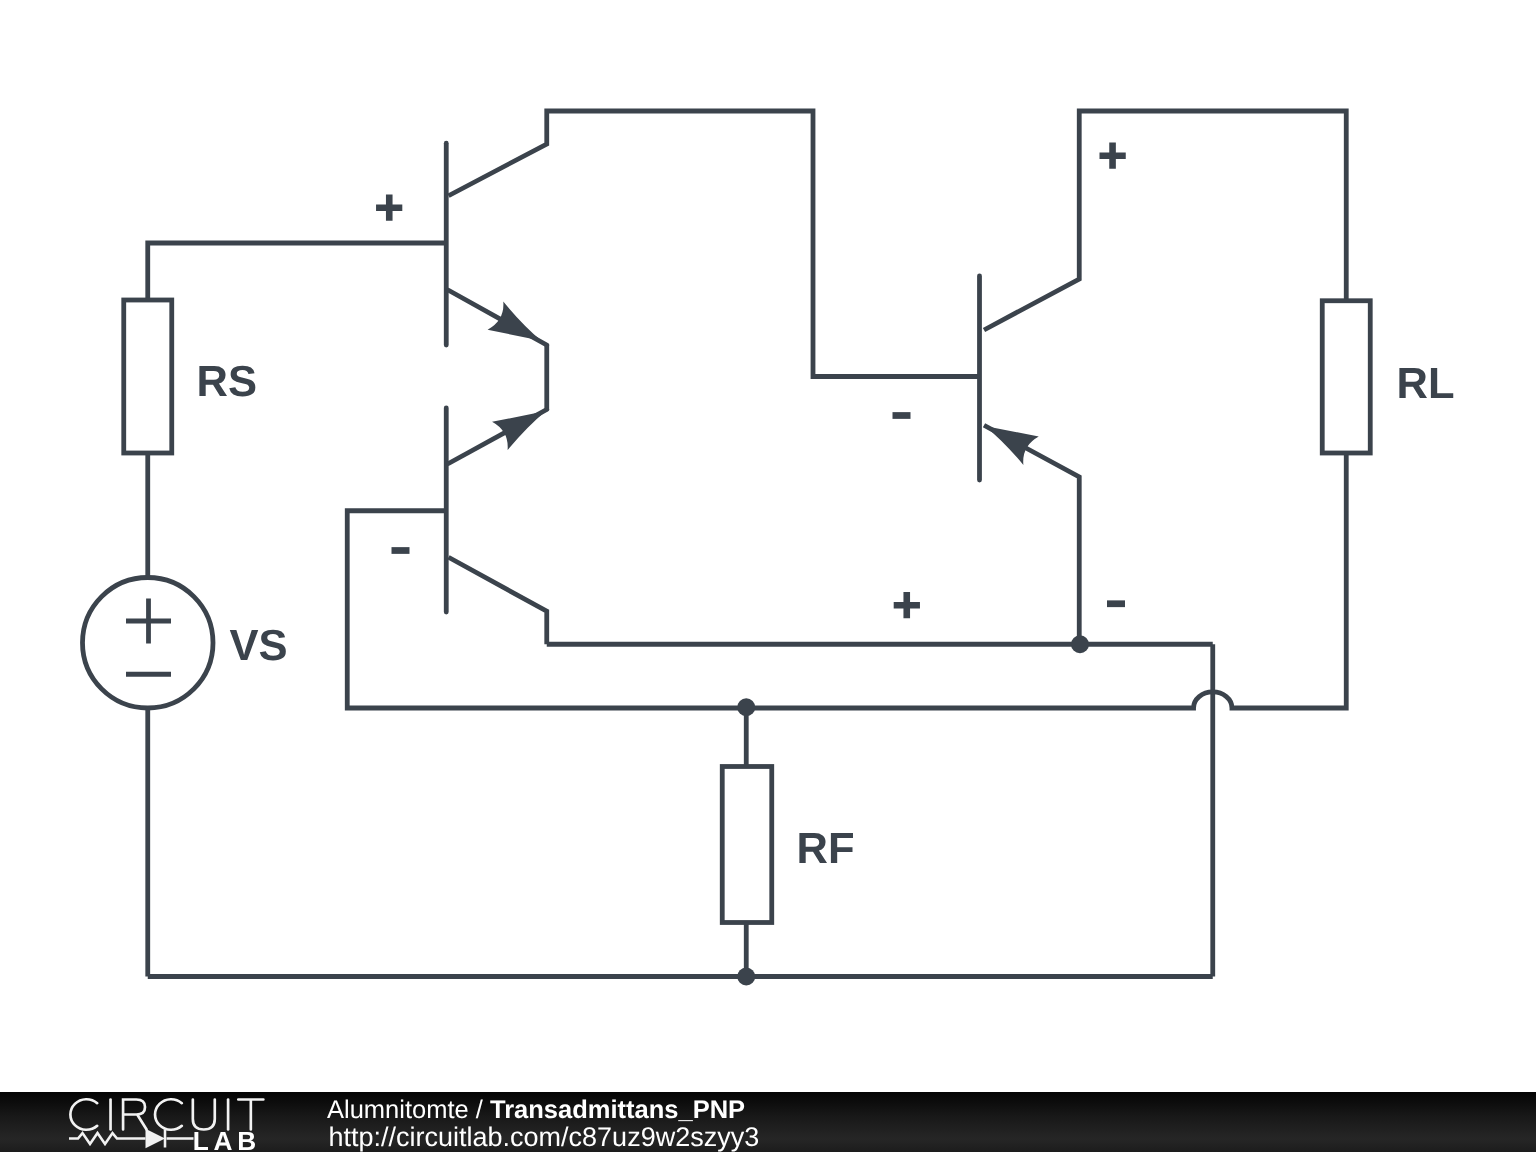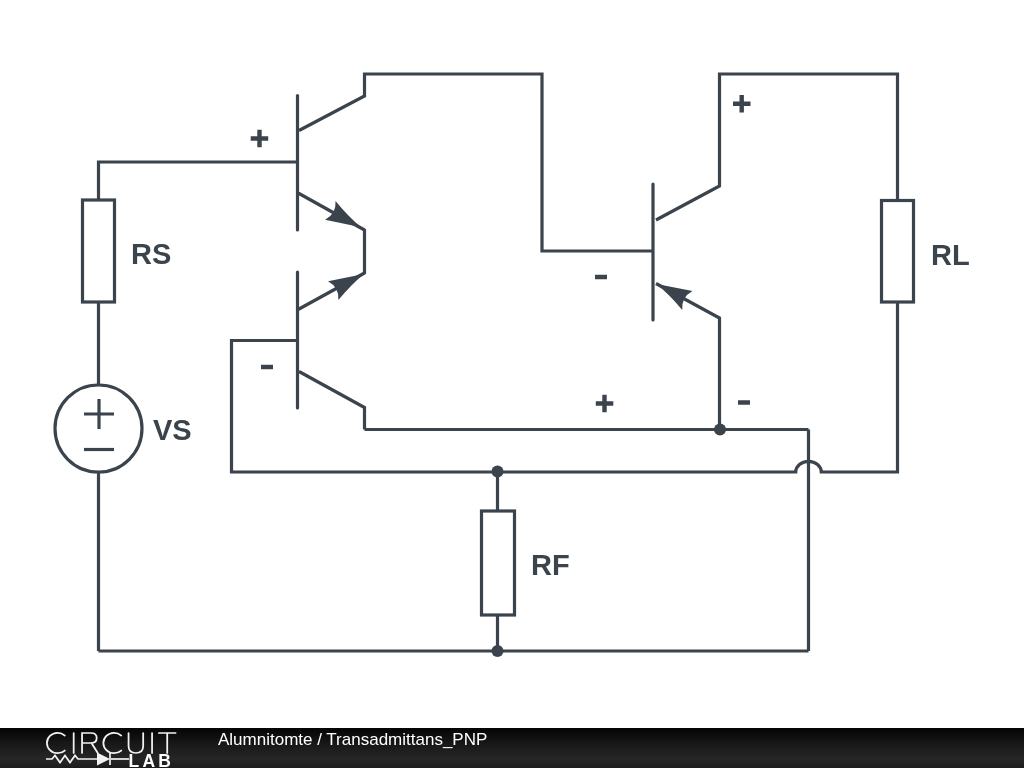--- a/index.html
+++ b/index.html
@@ -114,16 +114,17 @@
     <path d="M46,31 L52,31 L55,27.4 L60,34.6 L65,27.4 L70,34.6 L75,27.4 L78,31 L97,31"></path>
     <path d="M110,25 L110,37"></path>
     <path d="M111,31 L129,31"></path>
   </g>
 
   <path d="M97,24.5 L97,37.5 L110,31 Z" fill="#f2f2f2" stroke="none"></path>
 
   <text x="128.5" y="38.8" fill="#fff" font-family="Liberation Sans, sans-serif" font-weight="bold" font-size="17.5" letter-spacing="3.2">LAB</text>
 </svg>
 
-<div style="position:absolute;left:218px;top:2px;color:#fff;font-size:17px;white-space:nowrap;"><span style="">Alumnitomte</span> / <span style="font-weight:normal;text-align:right;">Transadmittans_PNP</span></div>
+<div style="position:absolute;left:218px;top:2px;color:#fff;font-size:17px;white-space:nowrap;"><span style="">Alumnitomte</span> / <span style="font-weight:bold;text-align:right;">Transadmittans_PNP</span></div>
 
+<div style="position:absolute;left:219px;top:20px;color:#fff;font-size:18px;white-space:nowrap;">http://circuitlab.com/c87uz9w2szyy3</div>
 </div>
 
 
 </body></html>

